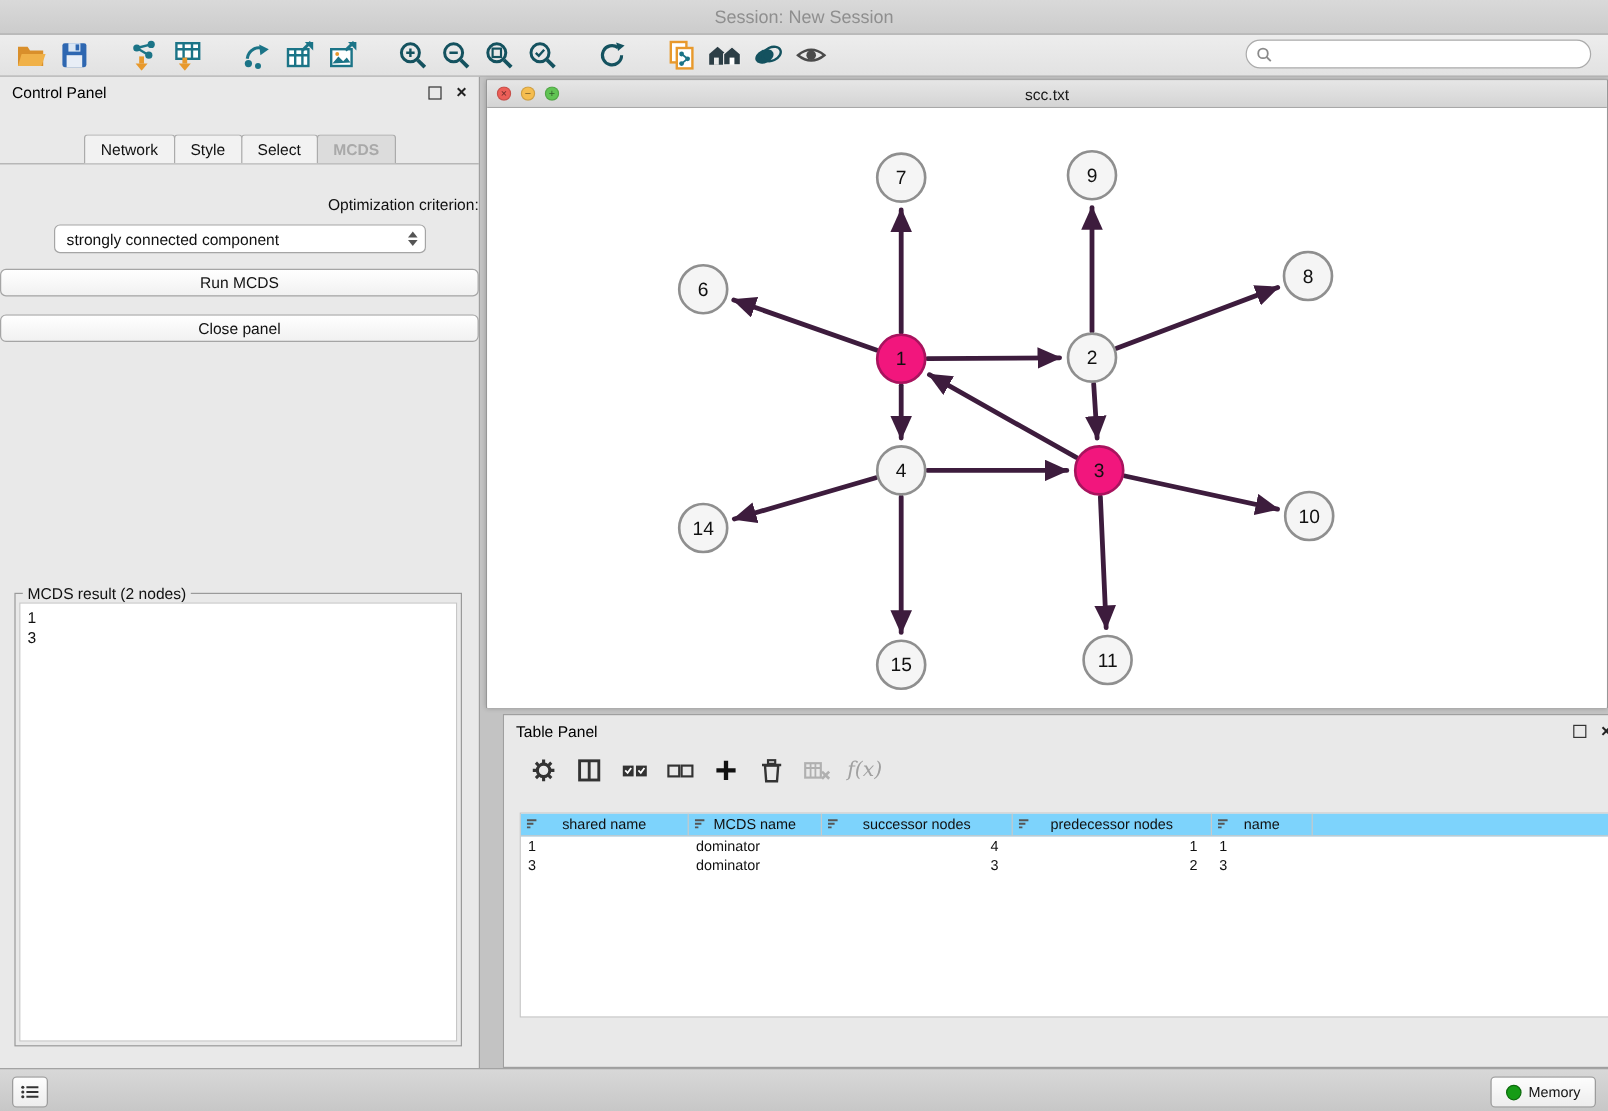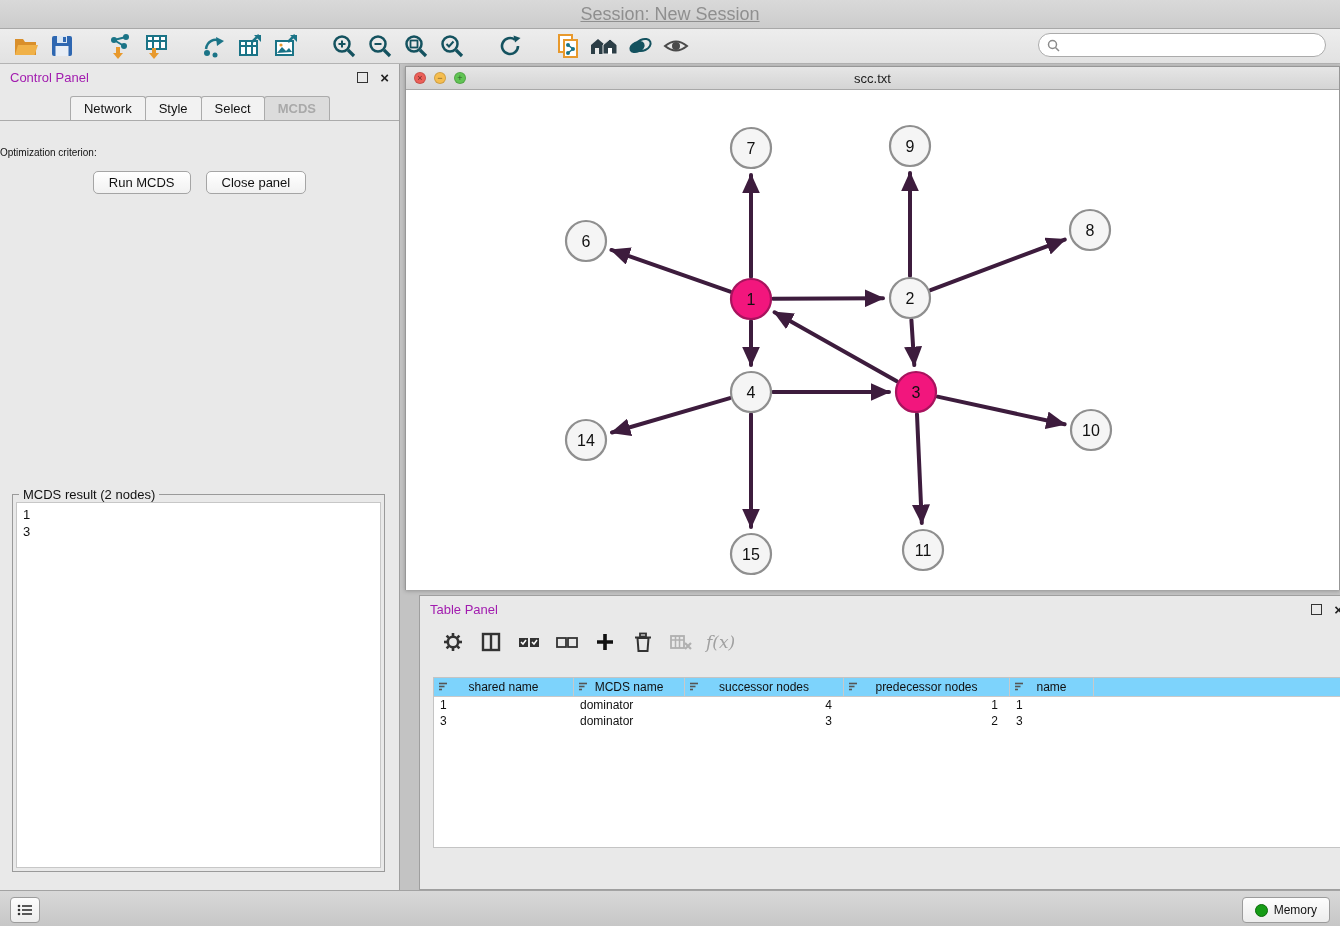--- a/index.html
+++ b/index.html
@@ -6,50 +6,50 @@
   body{
     width:1340px;height:926px;position:relative;overflow:hidden;
     background:#c3c3c3;
     font-family:"Liberation Sans", sans-serif;
     -webkit-font-smoothing:antialiased;
   }
   
   .titlebar{position:absolute;left:0;top:0;width:1340px;height:28px;
     background:linear-gradient(#d9d9d9,#cccccc);border-bottom:1px solid #a8a8a8;
     display:flex;align-items:center;justify-content:center;}
-  .titlebar .wtitle{font-size:18px;color:#8f8f8f;text-decoration:underline;}
+  .titlebar .wtitle{font-size:15px;color:#8f8f8f;}
   
   .toolbar{position:absolute;left:0;top:29px;width:1340px;height:34px;
     background:linear-gradient(#ededed,#e2e2e2);border-bottom:1px solid #b3b3b3;
     display:flex;align-items:center;padding:0;}
   .tb-btn{width:36px;height:30px;display:flex;align-items:center;justify-content:center;cursor:default;}
   .tb-gap{width:22px;}
   .tb-gap-sm{width:8px;}
   .searchbox{position:absolute;right:14px;top:4px;width:288px;height:24px;background:#ffffff;
     border:1px solid #ababab;border-radius:12px;display:flex;align-items:center;padding:0 8px;box-sizing:border-box;}
   .searchbox input{border:none;outline:none;flex:1;font-size:12px;background:transparent;margin-left:5px;font-family:"Liberation Sans",sans-serif;}
   
   .control-panel{position:absolute;left:0;top:64px;width:400px;height:826px;
     background:#e9e9e9;border-right:1px solid #9f9f9f;box-sizing:border-box;}
   .panel-header{height:26px;display:flex;align-items:center;padding:0 10px;}
-  .panel-header .ptitle{font-size:13px;color:#a21caf;flex:1;}
+  .panel-header .ptitle{font-size:13px;color:#000000;flex:1;}
   .win-sq{width:9px;height:9px;border:1.5px solid #333;margin-right:12px;}
   .win-x{font-size:15px;font-weight:bold;color:#222;line-height:1;}
   .ctabs{display:flex;justify-content:center;border-bottom:1px solid #ababab;padding:6px 0 0 0;}
   .ptab{border:1px solid #ababab;border-bottom:none;background:#f2f2f2;font-size:13px;
-    padding:4px 13px;margin-right:-1px;color:#111;border-radius:3px 3px 0 0;cursor:default;}
+    padding:4px 13px;margin-right:-1px;color:#111;border-radius:3px 3px 0 0;cursor:default;margin-top:16px;}
   .ptab.active{background:#dcdcdc;color:#a9a9a9;font-weight:bold;}
-  .opt-label{text-align:left;font-size:10px;color:#111;margin-top:26px;}
+  .opt-label{text-align:right;font-size:13px;color:#111;margin-top:26px;}
   .dropdown{width:310px;height:24px;margin:9px auto 0 auto;background:#ffffff;border:1px solid #a5a5a5;
     border-radius:5px;display:flex;align-items:center;padding:0 6px 0 10px;box-sizing:border-box;font-size:13px;color:#111;}
   .dropdown .dval{flex:1;}
   .stepper{display:flex;flex-direction:column;align-items:center;gap:2px;}
   .tri-up{width:0;height:0;border-left:4px solid transparent;border-right:4px solid transparent;border-bottom:5px solid #555;}
   .tri-dn{width:0;height:0;border-left:4px solid transparent;border-right:4px solid transparent;border-top:5px solid #555;}
-  .btn-row{display:flex;justify-content:center;gap:15px;margin-top:13px;}
+  .btn-row{display:flex;justify-content:center;gap:15px;margin-top:13px;flex-direction:column;}
   .pbtn{background:linear-gradient(#ffffff,#f1f1f1);border:1px solid #a5a5a5;border-radius:5px;
     font-size:13px;color:#111;padding:3px 15px;cursor:default;font-family:"Liberation Sans",sans-serif;}
   .result-box{position:absolute;left:12px;top:430px;width:371px;height:376px;border:1px solid #9a9a9a;}
   .result-label{position:absolute;top:-8px;left:6px;background:#e9e9e9;padding:0 4px;font-size:13px;color:#111;}
   .result-inner{position:absolute;left:3px;top:7px;right:3px;bottom:3px;background:#ffffff;border:1px solid #c7c7c7;
     padding:3px 6px;font-size:13px;color:#111;line-height:17px;overflow:hidden;}
   
   .net-window{position:absolute;left:405px;top:66px;width:935px;height:524px;
     background:#ffffff;border:1px solid #979797;box-sizing:border-box;box-shadow:0 1px 4px rgba(0,0,0,.25);}
   .net-titlebar{height:22px;background:linear-gradient(#e6e6e6,#d4d4d4);border-bottom:1px solid #a8a8a8;
@@ -238,20 +238,27 @@
   </div>
   <div class="ctabs">
       <div class="ptab">Network</div>
       <div class="ptab">Style</div>
       <div class="ptab">Select</div>
       <div class="ptab active">MCDS</div>
     </div>
 
   <div class="opt-label">Optimization criterion:</div>
 
+  <div class="dropdown">
+    <span class="dval">strongly connected component</span>
+    <span class="stepper">
+      <span class="tri-up"></span>
+        <span class="tri-dn"></span>
+    </span>
+  </div>
 
   <div class="btn-row">
     <button class="pbtn">Run MCDS</button>
     <button class="pbtn">Close panel</button>
   </div>
 
   <div class="result-box">
     <span class="result-label">MCDS result (2 nodes)</span>
     <div class="result-inner">
         <div>1</div>

